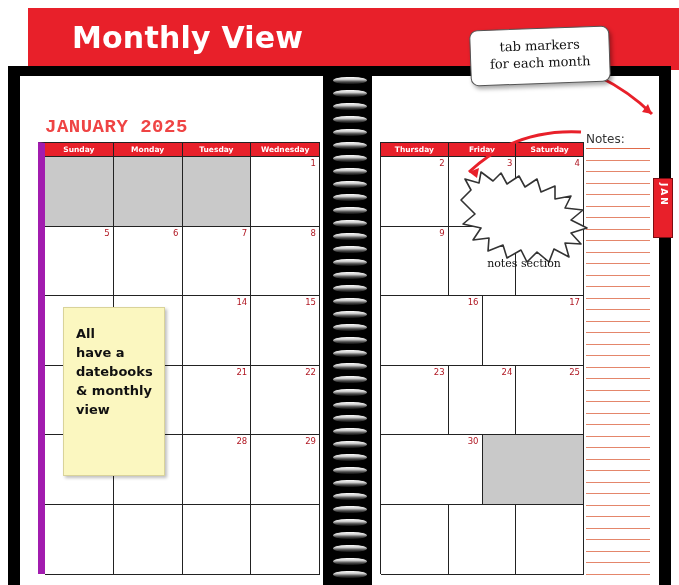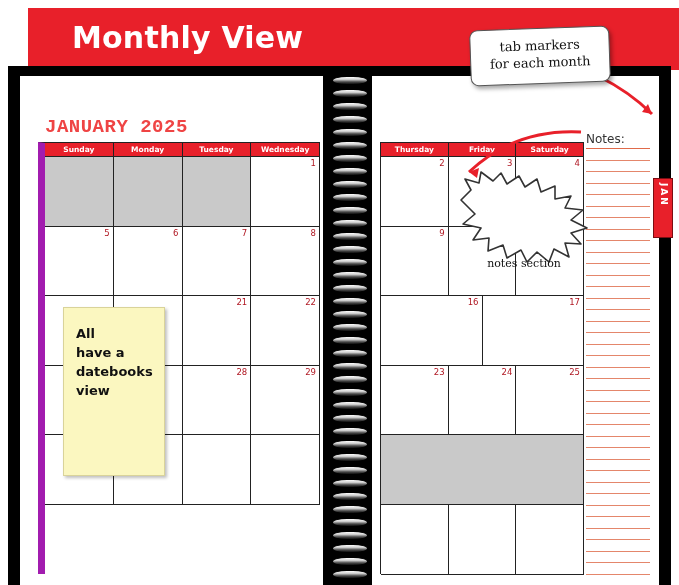--- a/index.html
+++ b/index.html
@@ -310,20 +310,30 @@
               <span class="daynum">5</span>
             </div>
             <div class="cell">
               <span class="daynum">6</span>
             </div>
             <div class="cell">
               <span class="daynum">7</span>
             </div>
             <div class="cell">
               <span class="daynum">8</span>
+            </div>
+          </div>
+          <div class="wk-row">
+            <div class="cell"></div>
+            <div class="cell"></div>
+            <div class="cell">
+              <span class="daynum">14</span>
+            </div>
+            <div class="cell">
+              <span class="daynum">15</span>
             </div>
           </div>
           <div class="wk-row">
             <div class="cell"></div>
             <div class="cell"></div>
             <div class="cell">
               <span class="daynum">21</span>
             </div>
             <div class="cell">
               <span class="daynum">22</span>
@@ -430,20 +440,23 @@
               <span class="daynum">23</span>
             </div>
             <div class="cell">
               <span class="daynum">24</span>
             </div>
             <div class="cell">
               <span class="daynum">25</span>
             </div>
           </div>
           <div class="wk-row">
+            <div class="cell">
+              <span class="daynum">30</span>
+            </div>
             <div class="cell gray"></div>
           </div>
           <div class="wk-row">
             <div class="cell"></div>
             <div class="cell"></div>
             <div class="cell"></div>
           </div>
         </div>
     </div>
 
@@ -516,15 +529,16 @@
     <path d="M118 4 C 80 2, 40 12, 6 44" stroke="#e8202a" stroke-width="3" fill="none"></path>
     <path d="M6 44 L 16 40 L 14 50 Z" fill="#e8202a"></path>
   </svg>
 </div>
 
 <div class="sticky">
   <div class="txt">
     <div>All</div>
     <div>have a</div>
     <div>datebooks</div>
+    <div>&amp; monthly</div>
     <div>view</div>
   </div>
 </div>
 
 </body></html>

